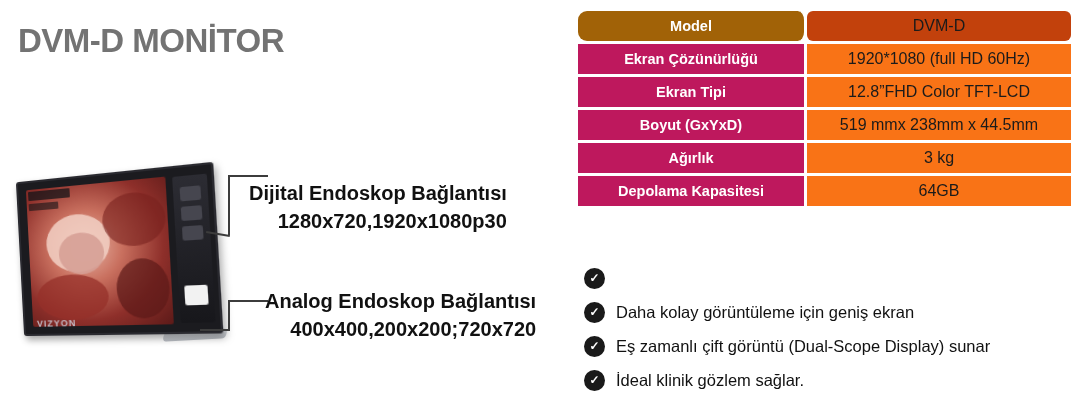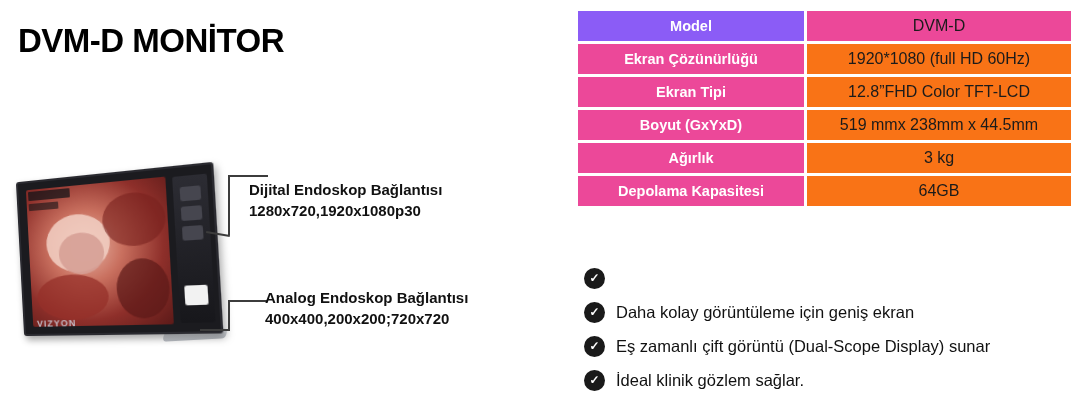--- a/index.html
+++ b/index.html
@@ -24,21 +24,21 @@
     height: 418px;
   }
 
   #product-title {
     position: absolute;
     left: 18px;
     top: 22px;
     font-size: 33px;
     font-weight: bold;
     letter-spacing: -0.5px;
-    color: #000000;
+    color: #737373;
     white-space: nowrap;
   }
 
   
   #monitor-figure {
     position: absolute;
     left: 14px;
     top: 170px;
     width: 220px;
     height: 185px;
@@ -129,27 +129,28 @@
   }
 
   
   .callout-line {
     position: absolute;
     background: #3c3c3c;
   }
   .callout-text {
     position: absolute;
     color: #111111;
-    font-size: 15px;
+    font-size: 20px;
     font-weight: bold;
     line-height: 1.38;
     white-space: nowrap;
   }
   .callout-text .sub {
     font-weight: bold;
+    text-align: right;
   }
 
   
   #right-panel {
     position: absolute;
     left: 578px;
     top: 0;
     width: 507px;
     height: 418px;
   }
@@ -163,38 +164,40 @@
     border-spacing: 0 3px;
     table-layout: fixed;
   }
   #spec-table td {
     height: 30px;
     padding: 0 6px;
     vertical-align: middle;
   }
   .spec-label {
     width: 214px;
-    background: #ec4899;
+    background: #be185d;
     color: #ffffff;
     font-size: 14.5px;
     font-weight: bold;
     text-align: center;
     border-right: 3px solid #ffffff;
   }
   .spec-value {
     background: #f97316;
     color: #1b1b1b;
     font-size: 16px;
     text-align: center;
   }
   .spec-value.first-row {
-    background: #ec4899;
+    background: #c2410c;
+    border-radius: 6px;
   }
   .spec-label.first-row {
-    background: #8b5cf6;
+    background: #a16207;
+    border-radius: 9px;
   }
 
   
   #feature-list {
     position: absolute;
     left: 6px;
     top: 268px;
     width: 500px;
   }
   .feature-item {

